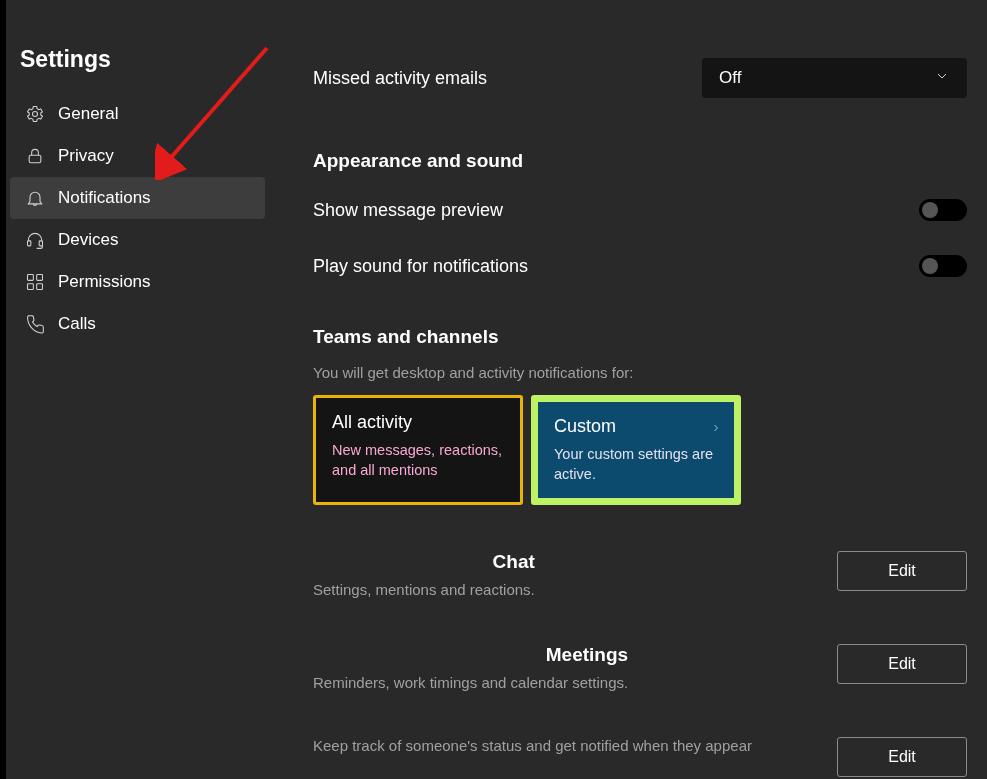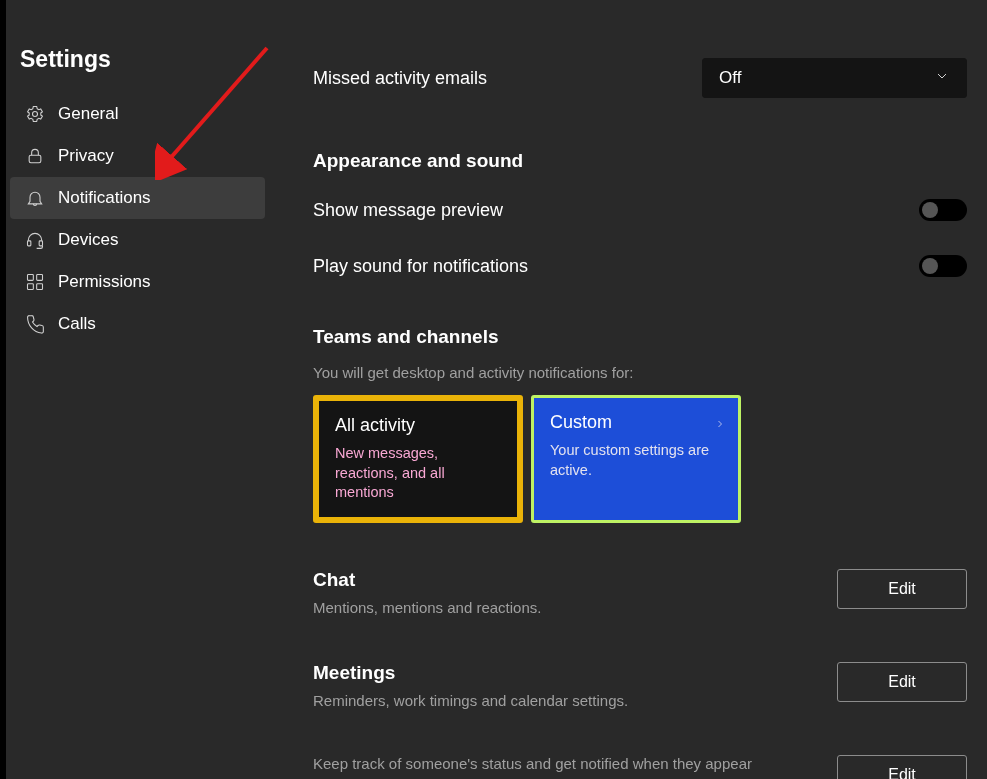--- a/index.html
+++ b/index.html
@@ -110,47 +110,47 @@
     width: 16px; height: 16px;
     background: #555;
     border-radius: 50%;
   }
   .cards {
     display: flex;
     gap: 8px;
   }
   .card {
     background: #141414;
-    border: 6px solid #eab308;
+    border: 3px solid #eab308;
     border-radius: 3px;
     padding: 14px 16px;
     width: 210px;
     cursor: pointer;
     position: relative;
   }
   .card.selected {
-    background: #1d4ed8;
-    border: 3px solid #bef264;
+    background: #0c4a6e;
+    border: 7px solid #bef264;
   }
   .card-title { font-size: 18px; margin-bottom: 8px; }
   .card-desc { font-size: 14.5px; color: #f9a8d4; line-height: 1.35; }
   .card.selected .card-desc { color: #e3e2ef; }
   .card .chev-right {
     position: absolute;
     right: 12px; top: 18px;
   }
   .card .chev-right svg { width:12px; height:12px; stroke:#e3e2ef; fill:none; stroke-width:1.5;}
   .group {
     margin-top: 46px;
     display: flex;
     justify-content: space-between;
     align-items: flex-start;
   }
   .group-text { max-width: 480px; }
-  .group-title { font-size: 19px; font-weight: 700; margin-bottom: 8px; }
+  .group-title { font-size: 19px; font-weight: 700; margin-bottom: 8px; text-align: right; }
   .group-desc { font-size: 15px; color: #a0a0a0; }
   .edit-btn {
     width: 130px;
     height: 40px;
     border: 1px solid #8c8c8c;
     background: transparent;
     color: #fff;
     font-size: 16px;
     font-weight: 400;
     border-radius: 3px;
@@ -278,21 +278,21 @@
         <svg viewBox="0 0 24 24">
             <path d="M9 6l6 6-6 6"></path>
           </svg>
       </span>
     </div>
   </div>
 
   <div class="group">
     <div class="group-text">
       <div class="group-title">Chat</div>
-      <div class="group-desc">Mentions, mentions and reactions.</div>
+      <div class="group-desc">Settings, mentions and reactions.</div>
     </div>
     <button class="edit-btn">Edit</button>
   </div>
 
   <div class="group">
     <div class="group-text">
       <div class="group-title">Meetings</div>
       <div class="group-desc">Reminders, work timings and calendar settings.</div>
     </div>
     <button class="edit-btn">Edit</button>

